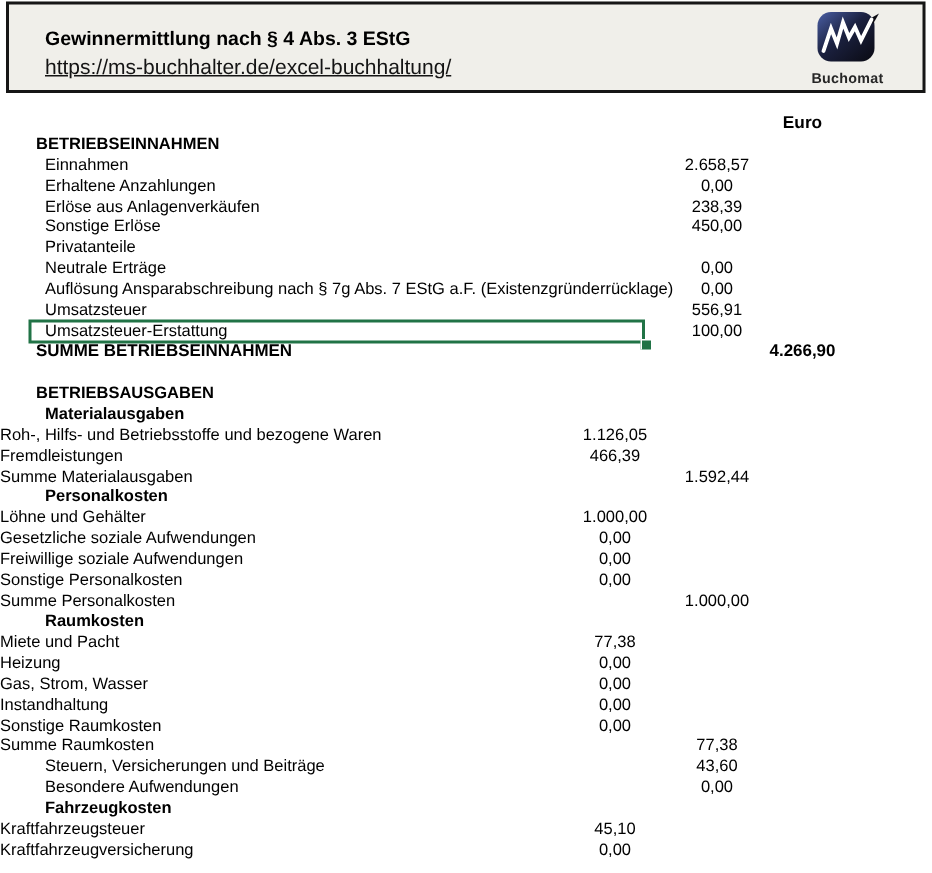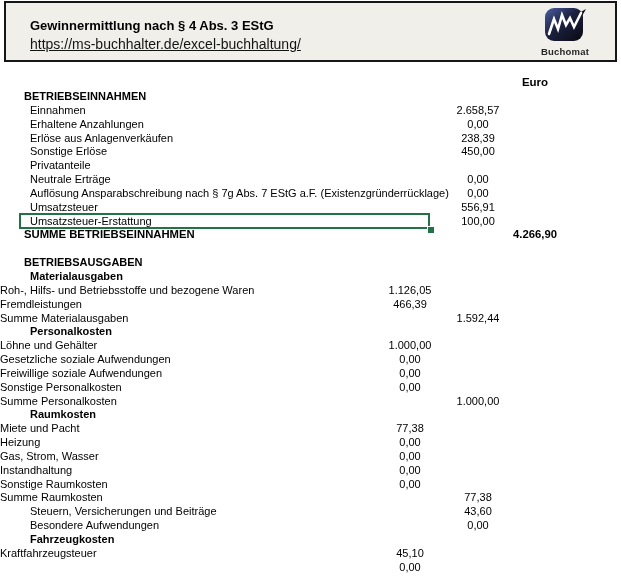--- a/index.html
+++ b/index.html
@@ -101,17 +101,17 @@
         <div class="row"><span class="lbl ind2">Miete und Pacht</span><span class="val v-detail">77,38</span></div>
         <div class="row"><span class="lbl ind2">Heizung</span><span class="val v-detail">0,00</span></div>
         <div class="row"><span class="lbl ind2">Gas, Strom, Wasser</span><span class="val v-detail">0,00</span></div>
         <div class="row"><span class="lbl ind2">Instandhaltung</span><span class="val v-detail">0,00</span></div>
         <div class="row"><span class="lbl ind2">Sonstige Raumkosten</span><span class="val v-detail">0,00</span></div>
         <div class="row"><span class="lbl ind2">Summe Raumkosten</span><span class="val v-subtotal">77,38</span></div>
         <div class="row"><span class="lbl ind1">Steuern, Versicherungen und Beiträge</span><span class="val v-subtotal">43,60</span></div>
         <div class="row"><span class="lbl ind1">Besondere Aufwendungen</span><span class="val v-subtotal">0,00</span></div>
         <div class="row"><span class="lbl ind1 bold">Fahrzeugkosten</span></div>
         <div class="row"><span class="lbl ind2">Kraftfahrzeugsteuer</span><span class="val v-detail">45,10</span></div>
-        <div class="row"><span class="val v-detail">0,00</span></div>
+        <div class="row"><span class="lbl ind2">Kraftfahrzeugversicherung</span><span class="val v-detail">0,00</span></div>
       </div>
   </div>
 
 </div>
 
 </body></html>

